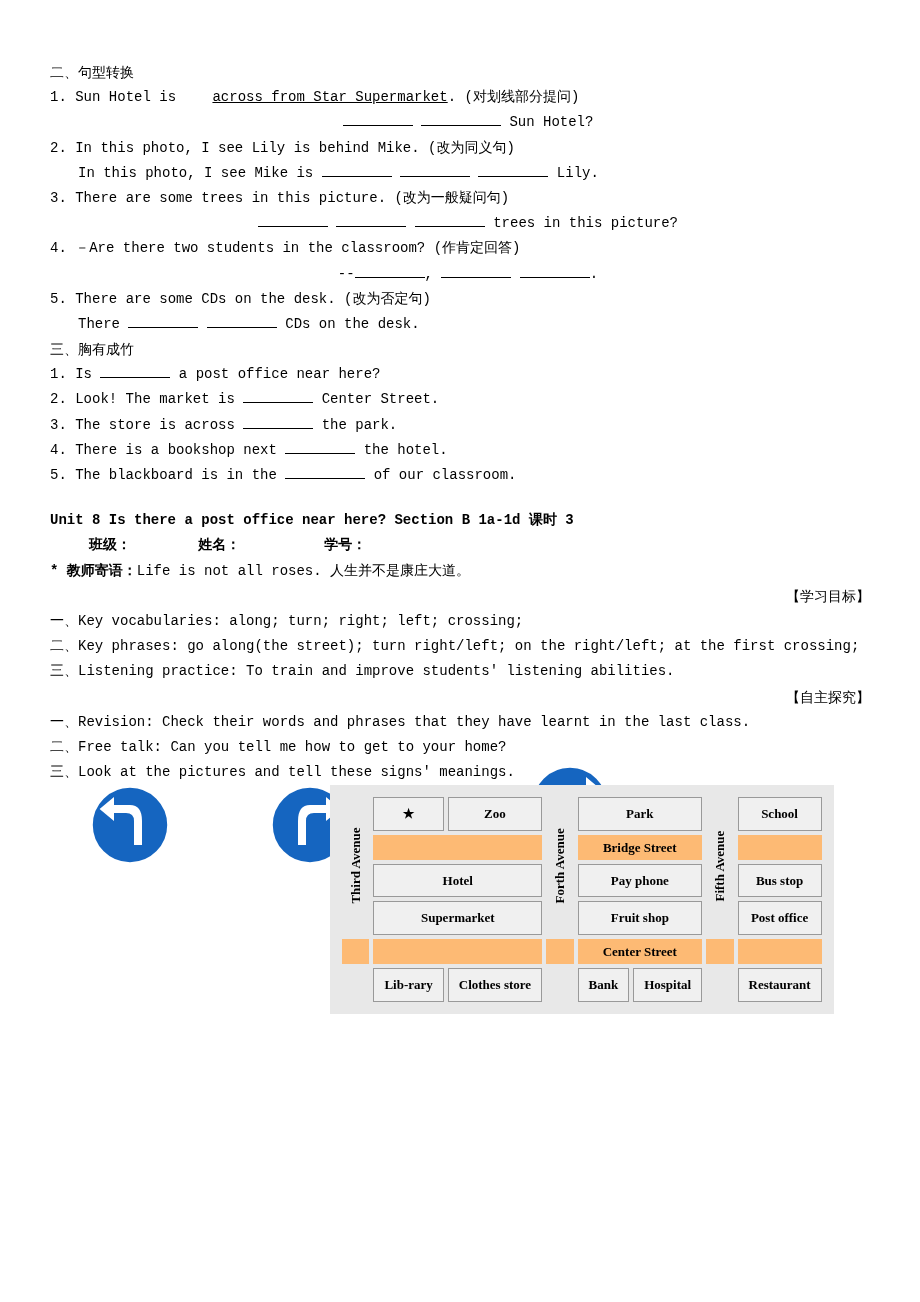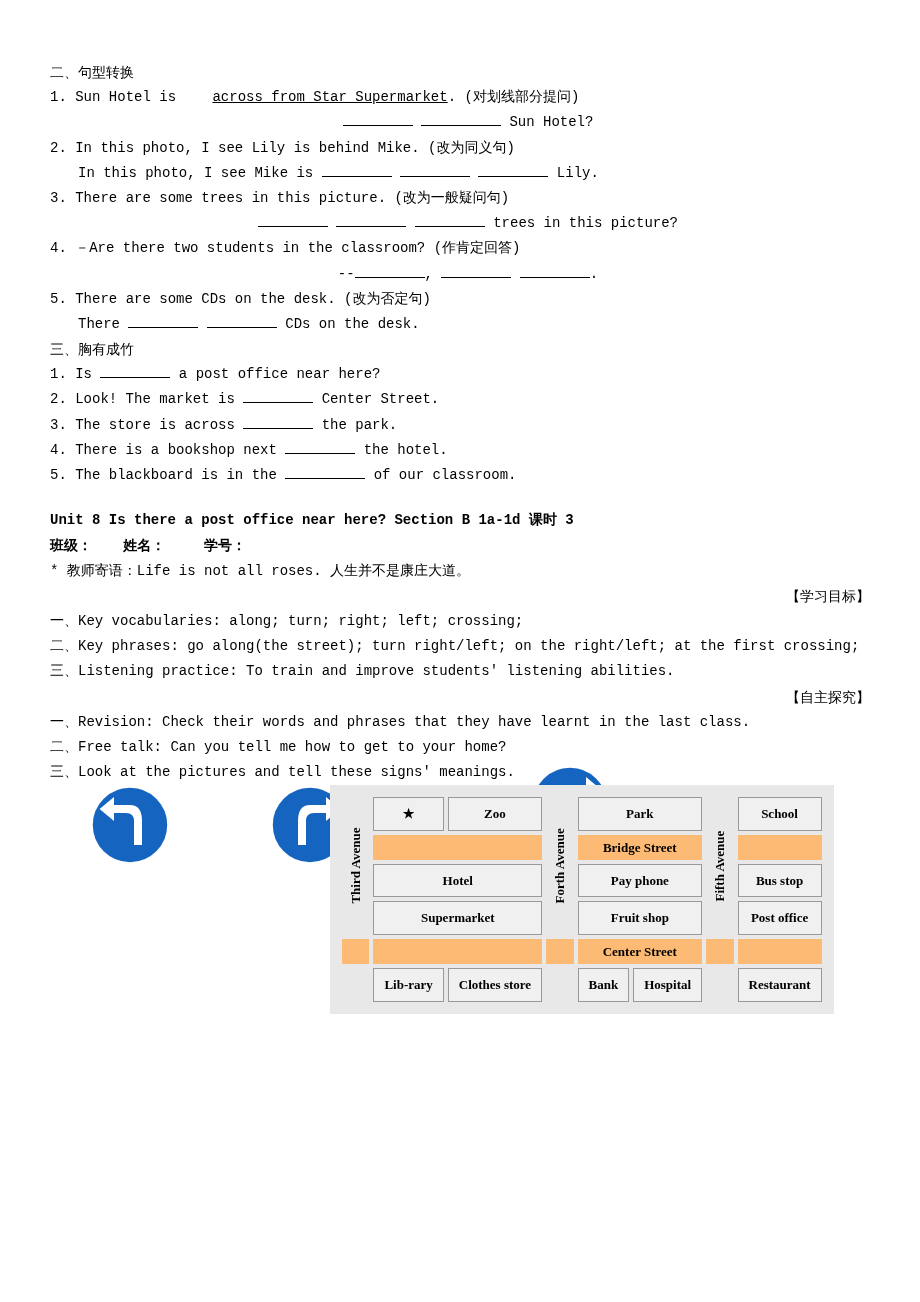--- a/index.html
+++ b/index.html
@@ -13,41 +13,42 @@
       color: #000;
     }
     .mono {
       font-family: "Courier New", monospace;
     }
     .underline {
       text-decoration: underline;
       margin-left: 28px;
     }
     .bold {
-      font-weight: normal;
+      font-weight: bold;
     }
     .blank {
       display: inline-block;
       border-bottom: 1px solid #000;
       min-width: 60px;
       height: 14px;
       vertical-align: baseline;
     }
     .blank.w80 { min-width: 70px; }
     .blank.w90 { min-width: 80px; }
     .indent1 { padding-left: 16px; text-align: center; }
     .indent2 { padding-left: 28px; }
     .unit-title {
       font-weight: bold;
       font-family: "Courier New", monospace;
       margin-top: 20px;
     }
     .info-line {
       font-weight: bold;
-      font-family: Liberation Sans, sans-serif;
+      font-family: Liberation Mono, monospace;
+      margin-left: 39px;
     }
     .bracket-title {
       font-family: "SimSun", serif;
       text-align: right;
     }
     .sign {
       width: 80px;
       height: 80px;
       margin-right: 100px;
       display: inline-block;

